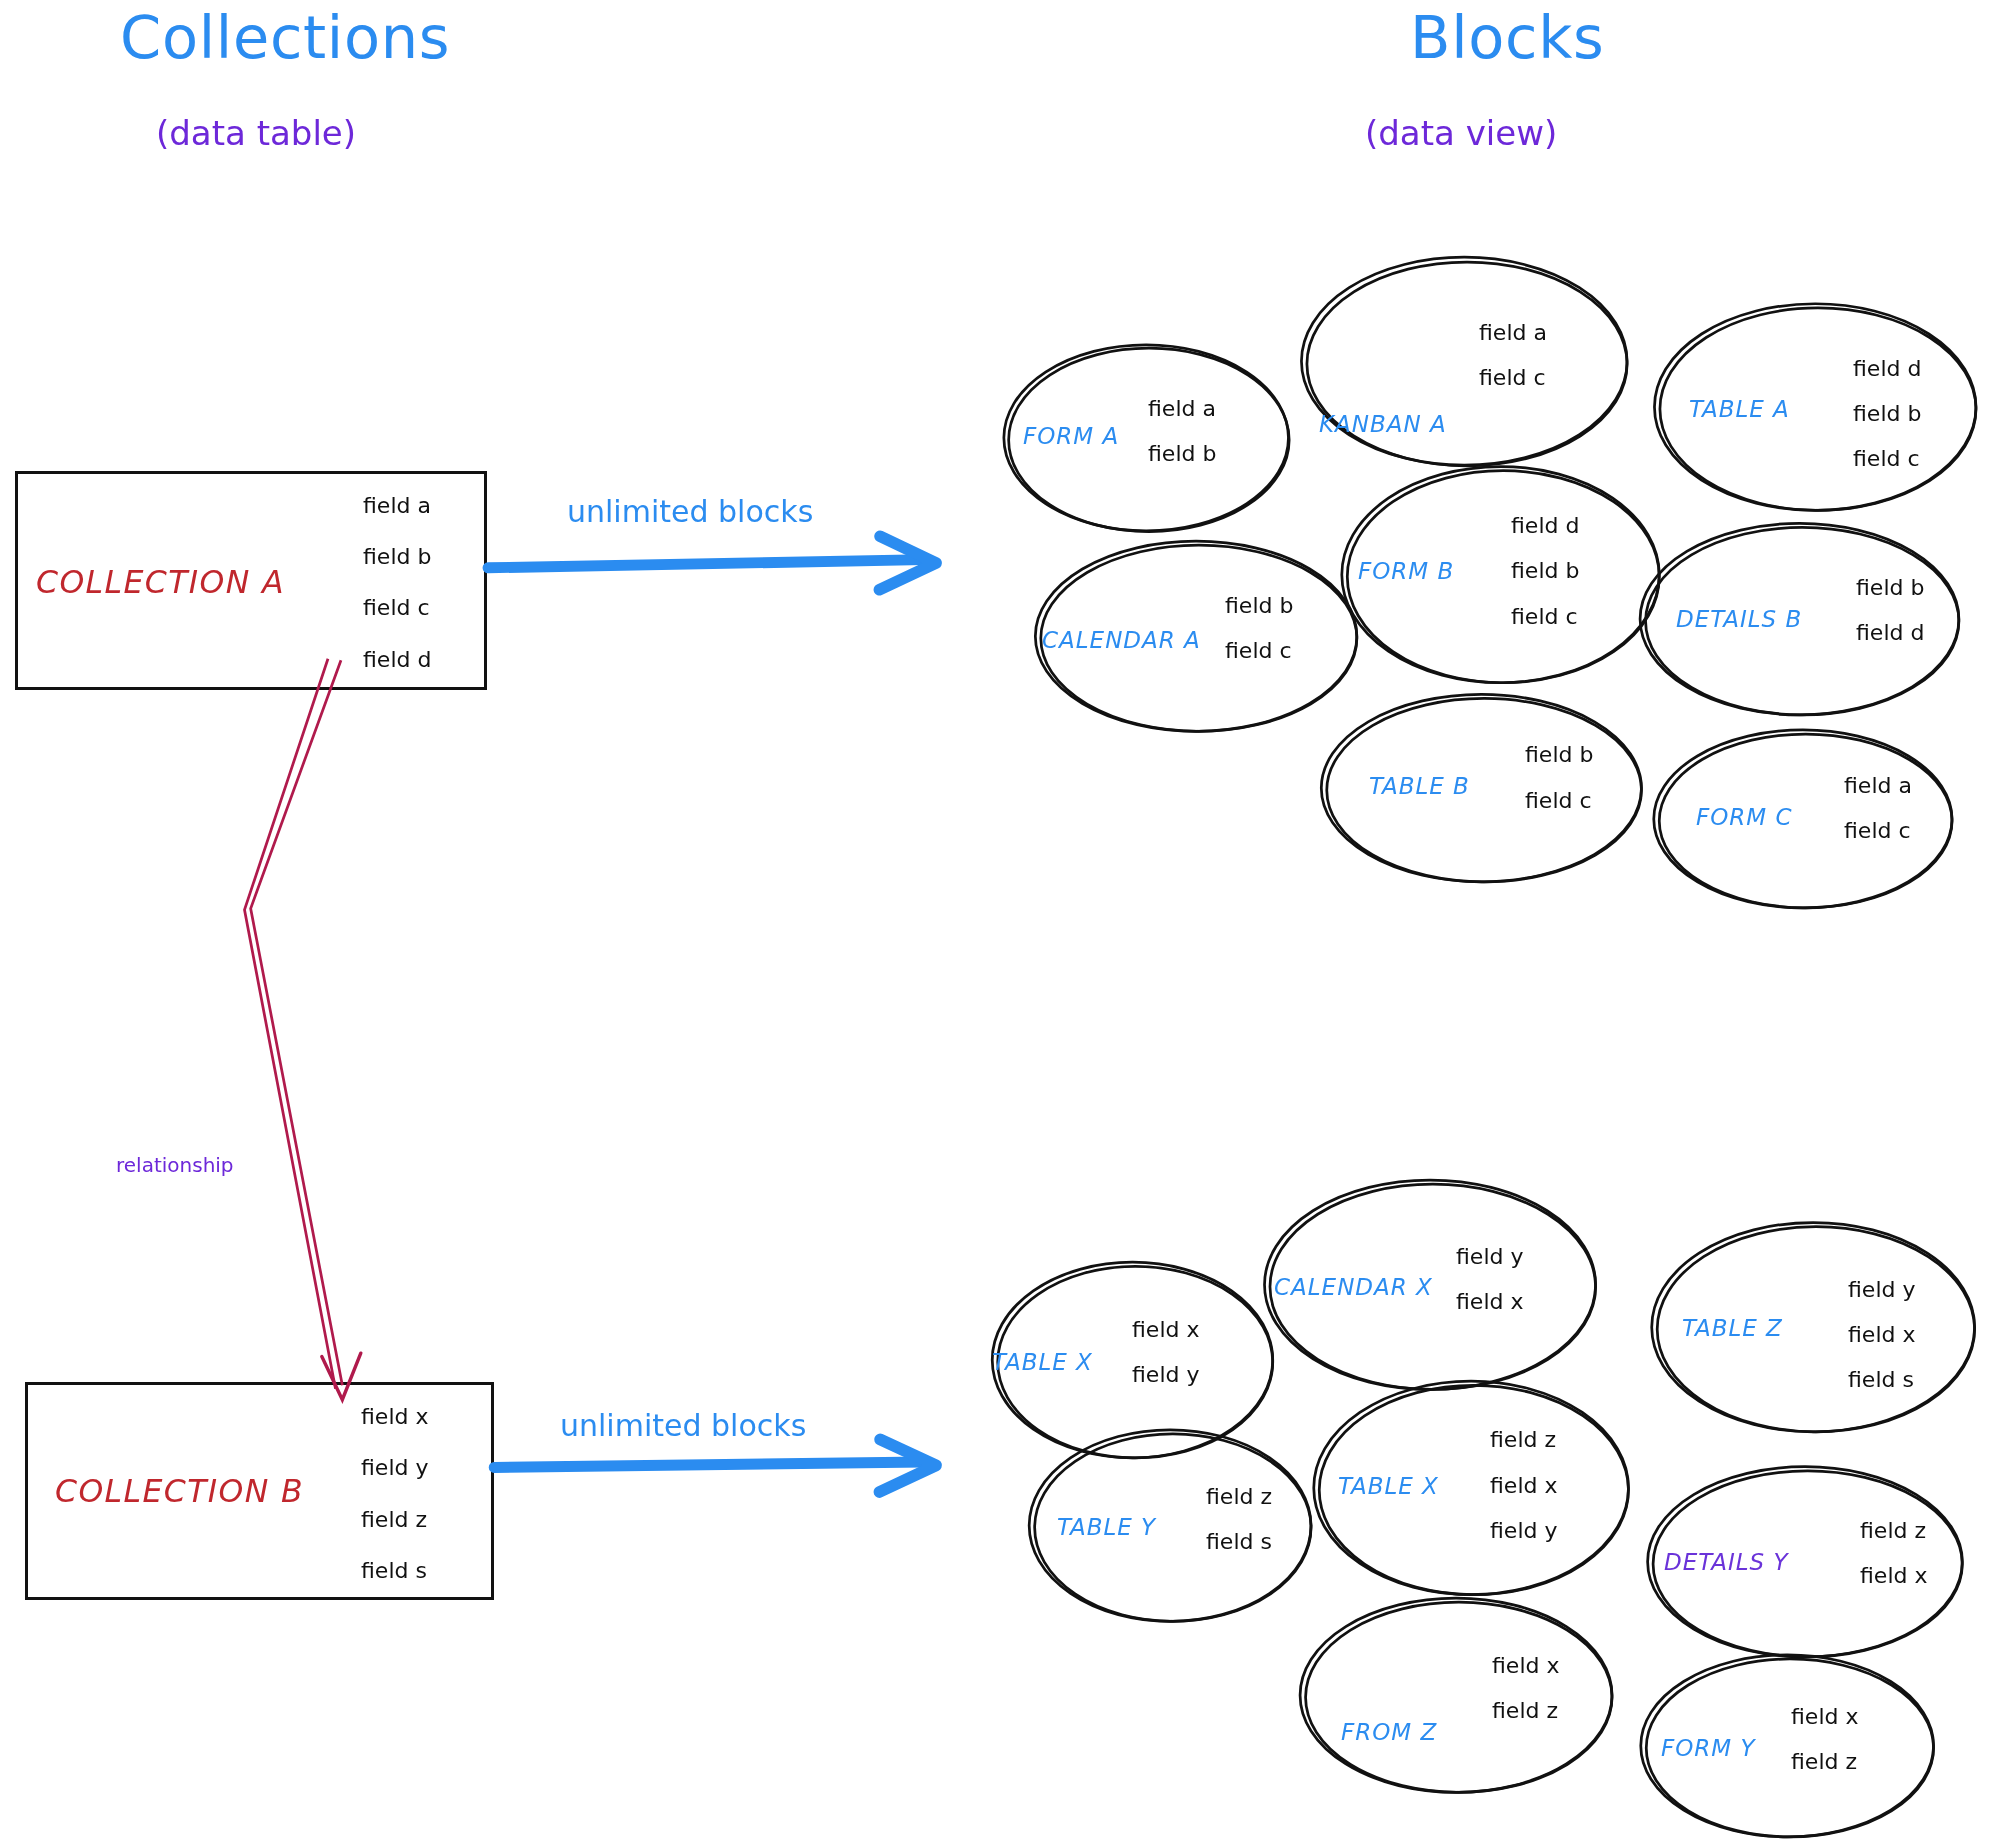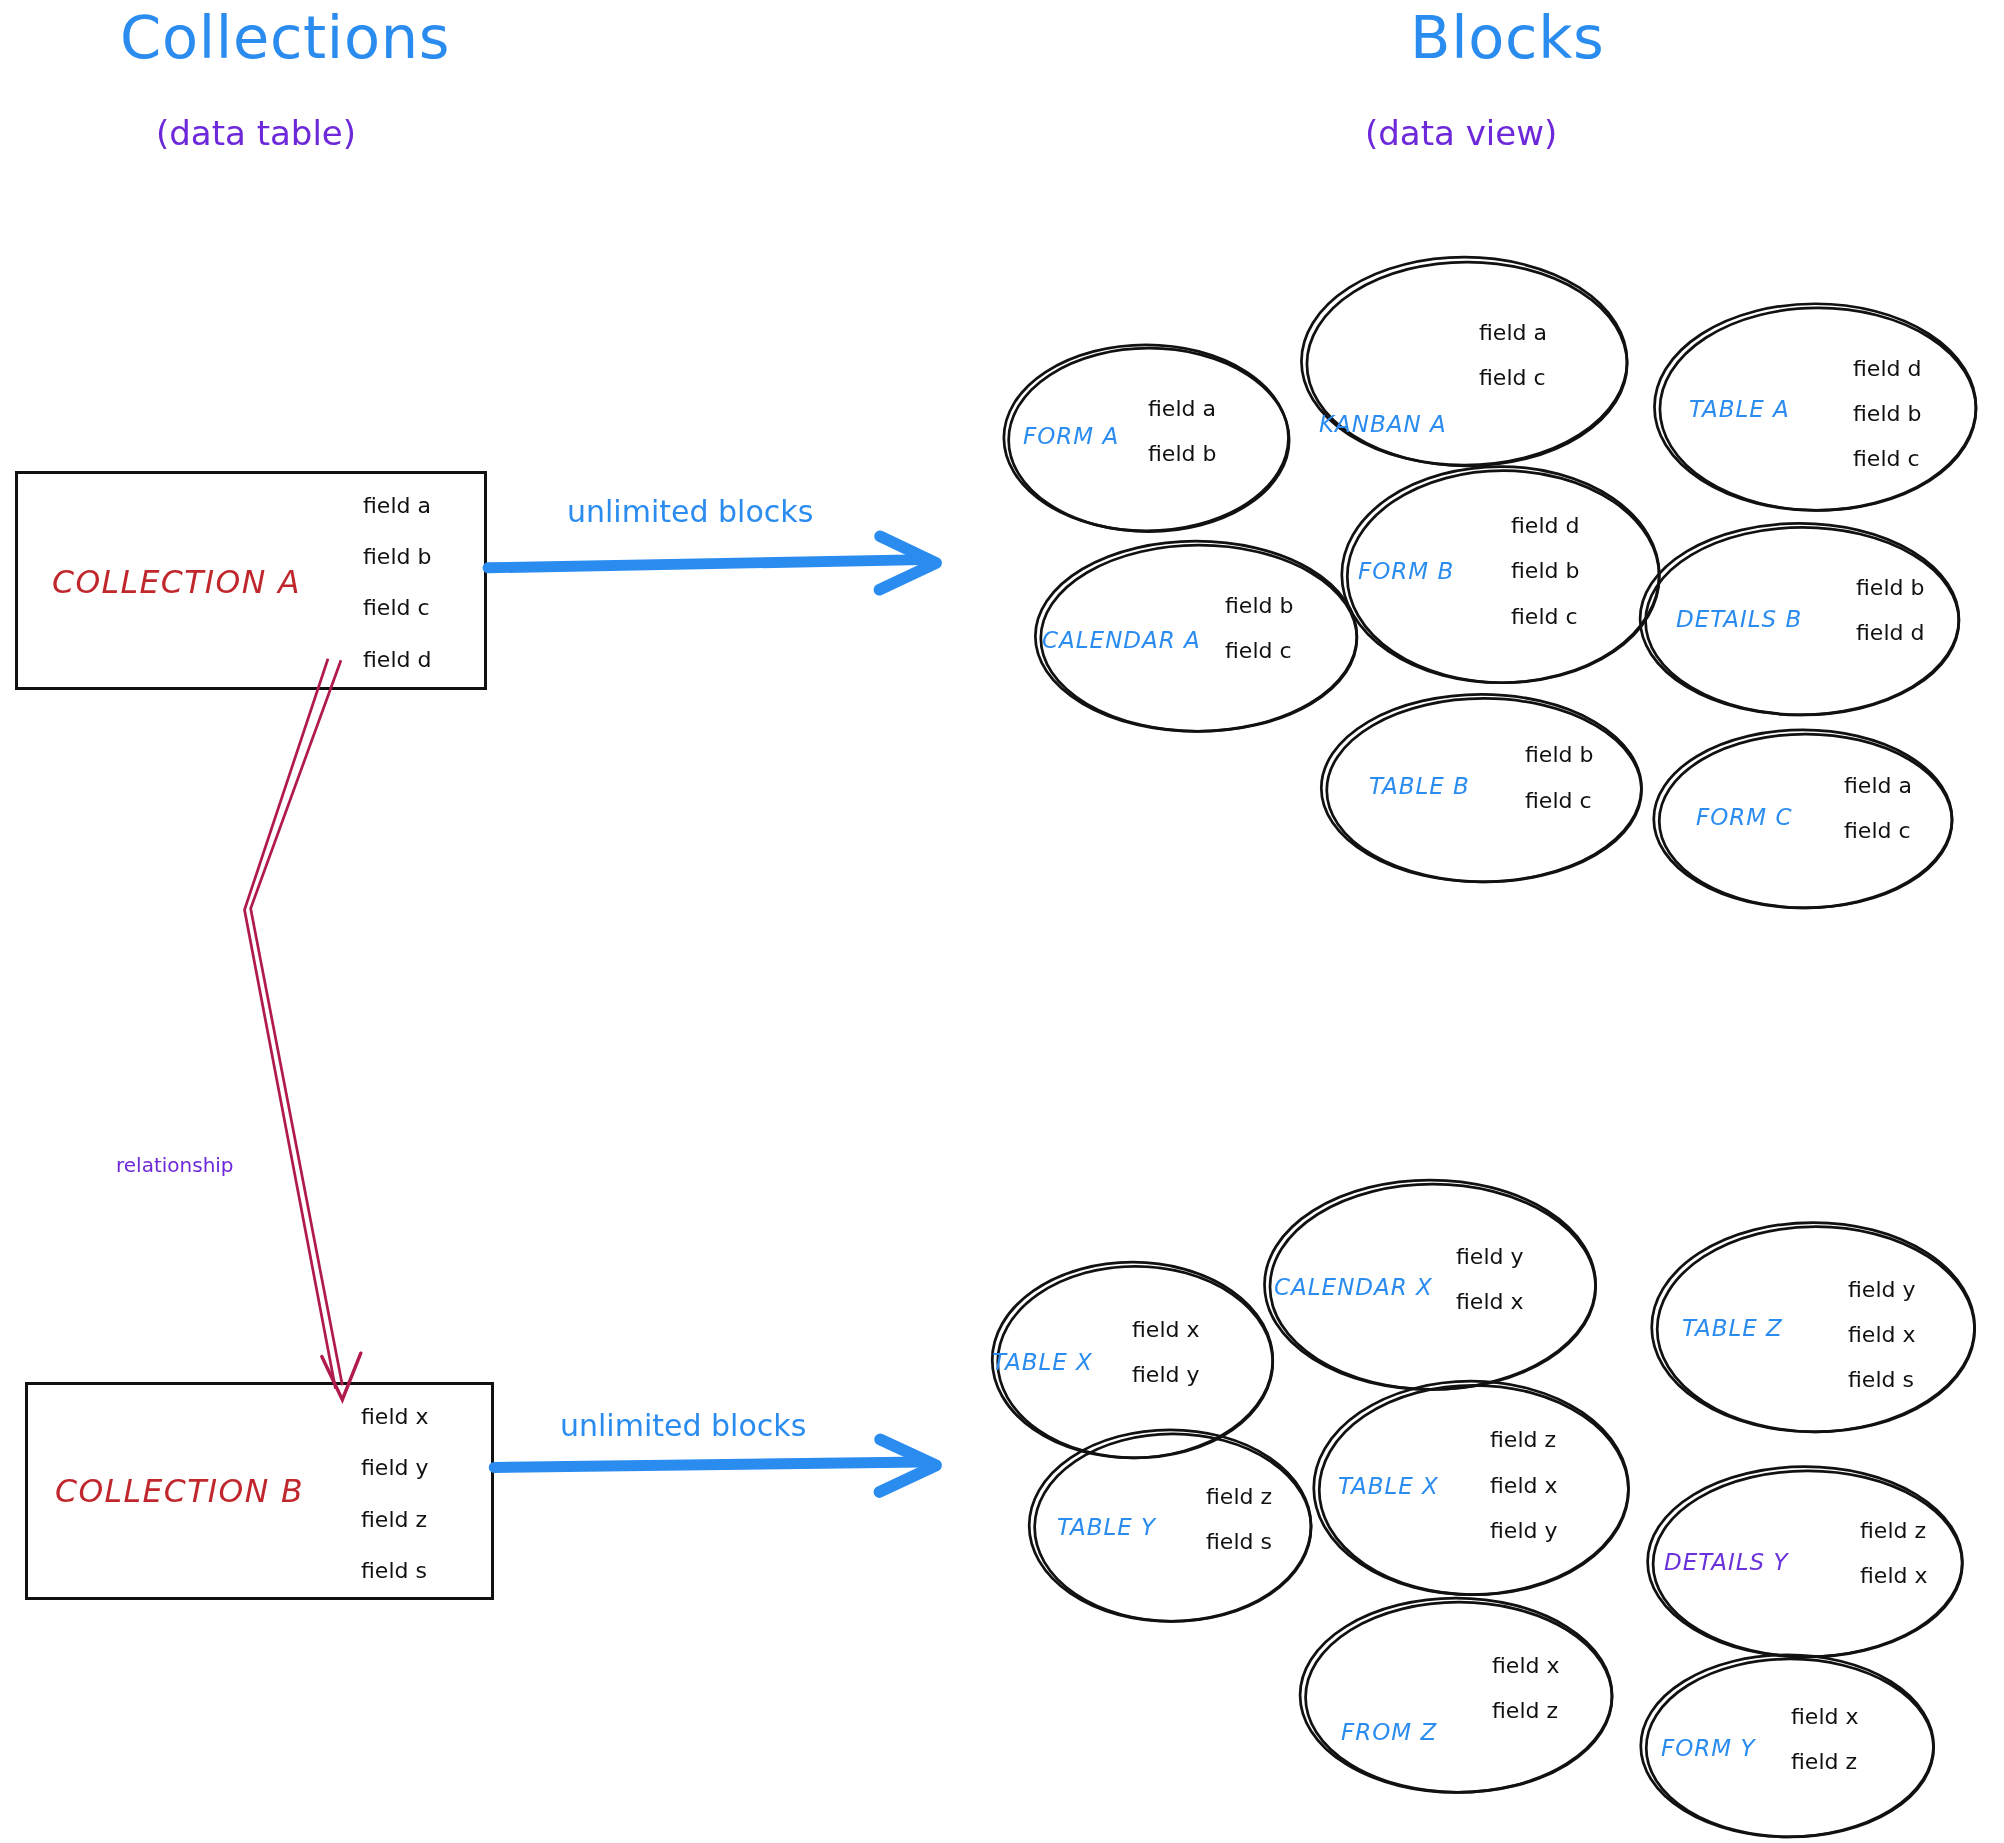--- a/index.html
+++ b/index.html
@@ -52,21 +52,21 @@
 
 <div id="canvas">
 
   <div class="title" style="left:120px;top:8.2px;">Collections</div>
   <div class="subtitle" style="left:156px;top:116px;">(data table)</div>
 
   <div class="title" style="left:1410px;top:8.2px;">Blocks</div>
   <div class="subtitle" style="left:1365px;top:116px;">(data view)</div>
 
   <div class="coll-box" style="left:15px;top:471px;width:472px;height:219px;"></div>
-  <div class="coll-name" style="left:52px;top:564px;">COLLECTION A</div>
+  <div class="coll-name" style="left:36px;top:564px;">COLLECTION A</div>
   <div class="field" style="left:363px;top:493px;">field a</div>
   <div class="field" style="left:363px;top:544px;">field b</div>
   <div class="field" style="left:363px;top:595px;">field c</div>
   <div class="field" style="left:363px;top:647px;">field d</div>
 
   <div class="coll-box" style="left:25px;top:1382px;width:469px;height:218px;"></div>
   <div class="coll-name" style="left:55px;top:1473px;">COLLECTION B</div>
   <div class="field" style="left:361px;top:1404px;">field x</div>
   <div class="field" style="left:361px;top:1455px;">field y</div>
   <div class="field" style="left:361px;top:1507px;">field z</div>

